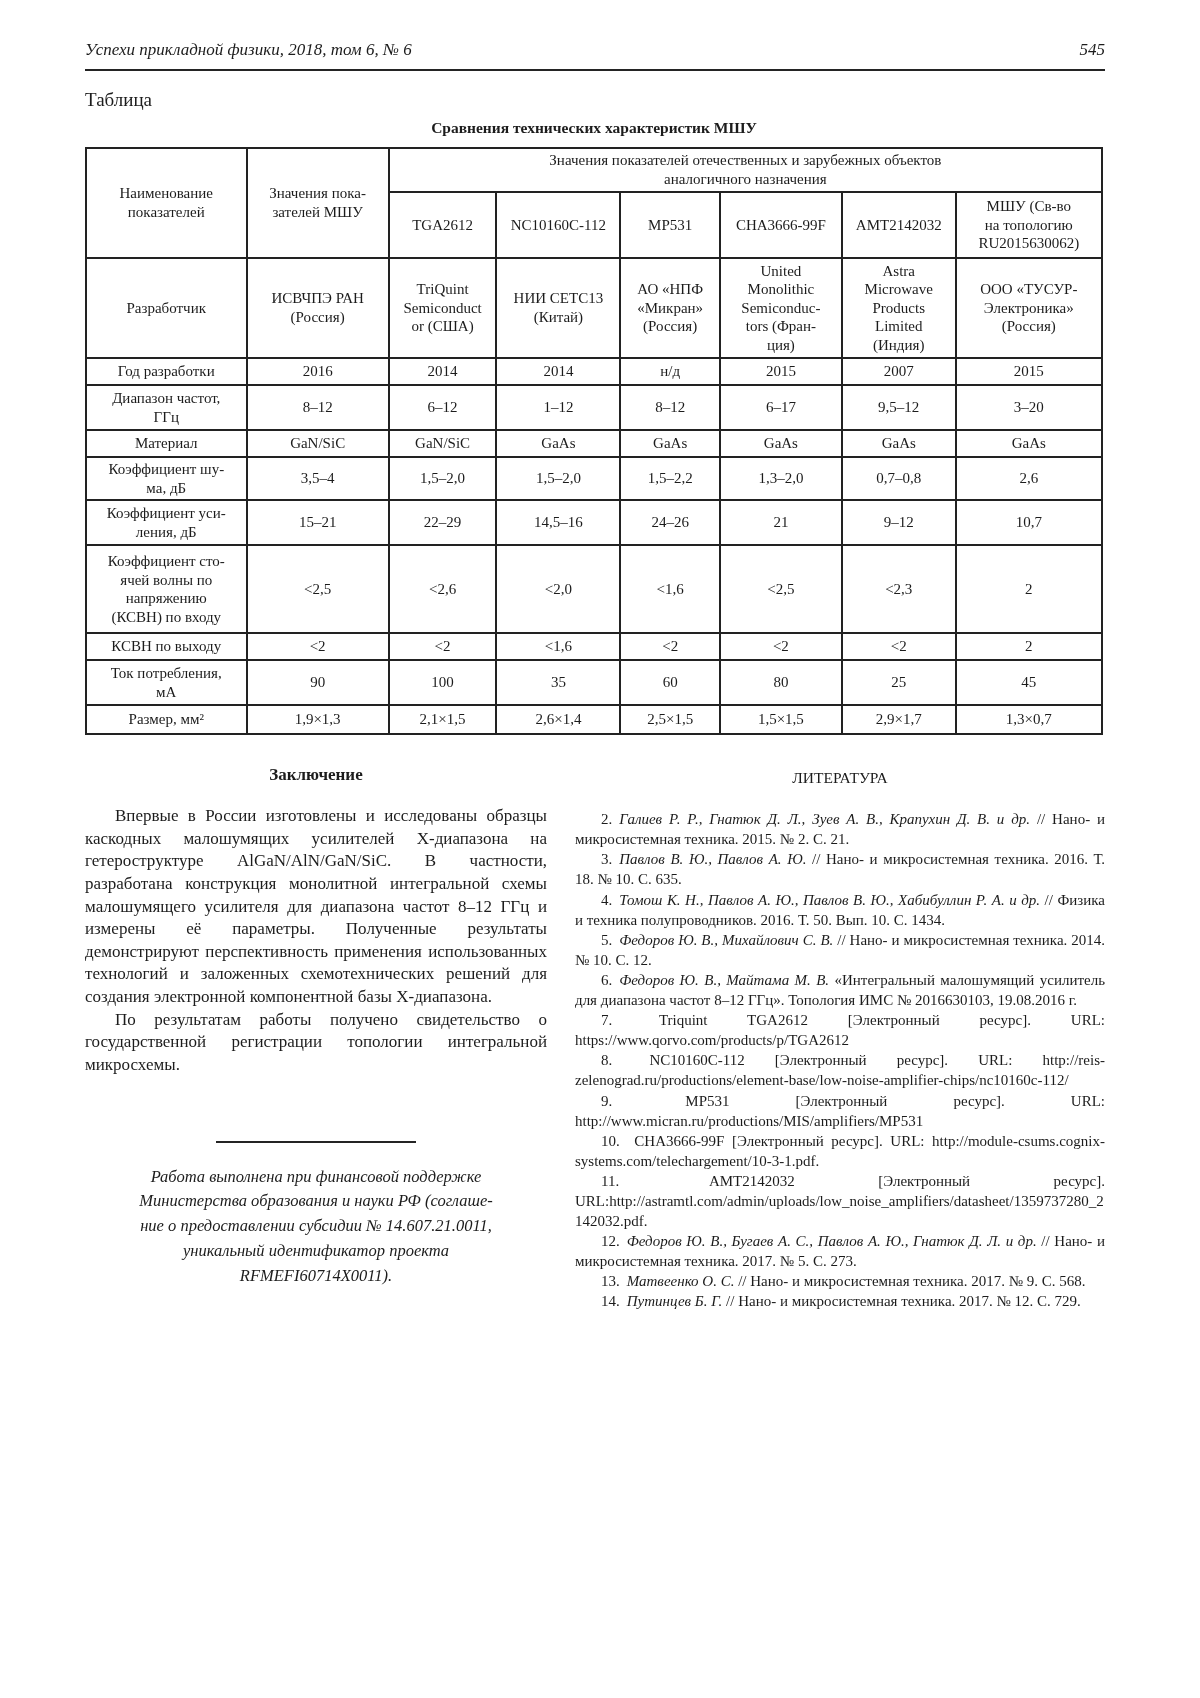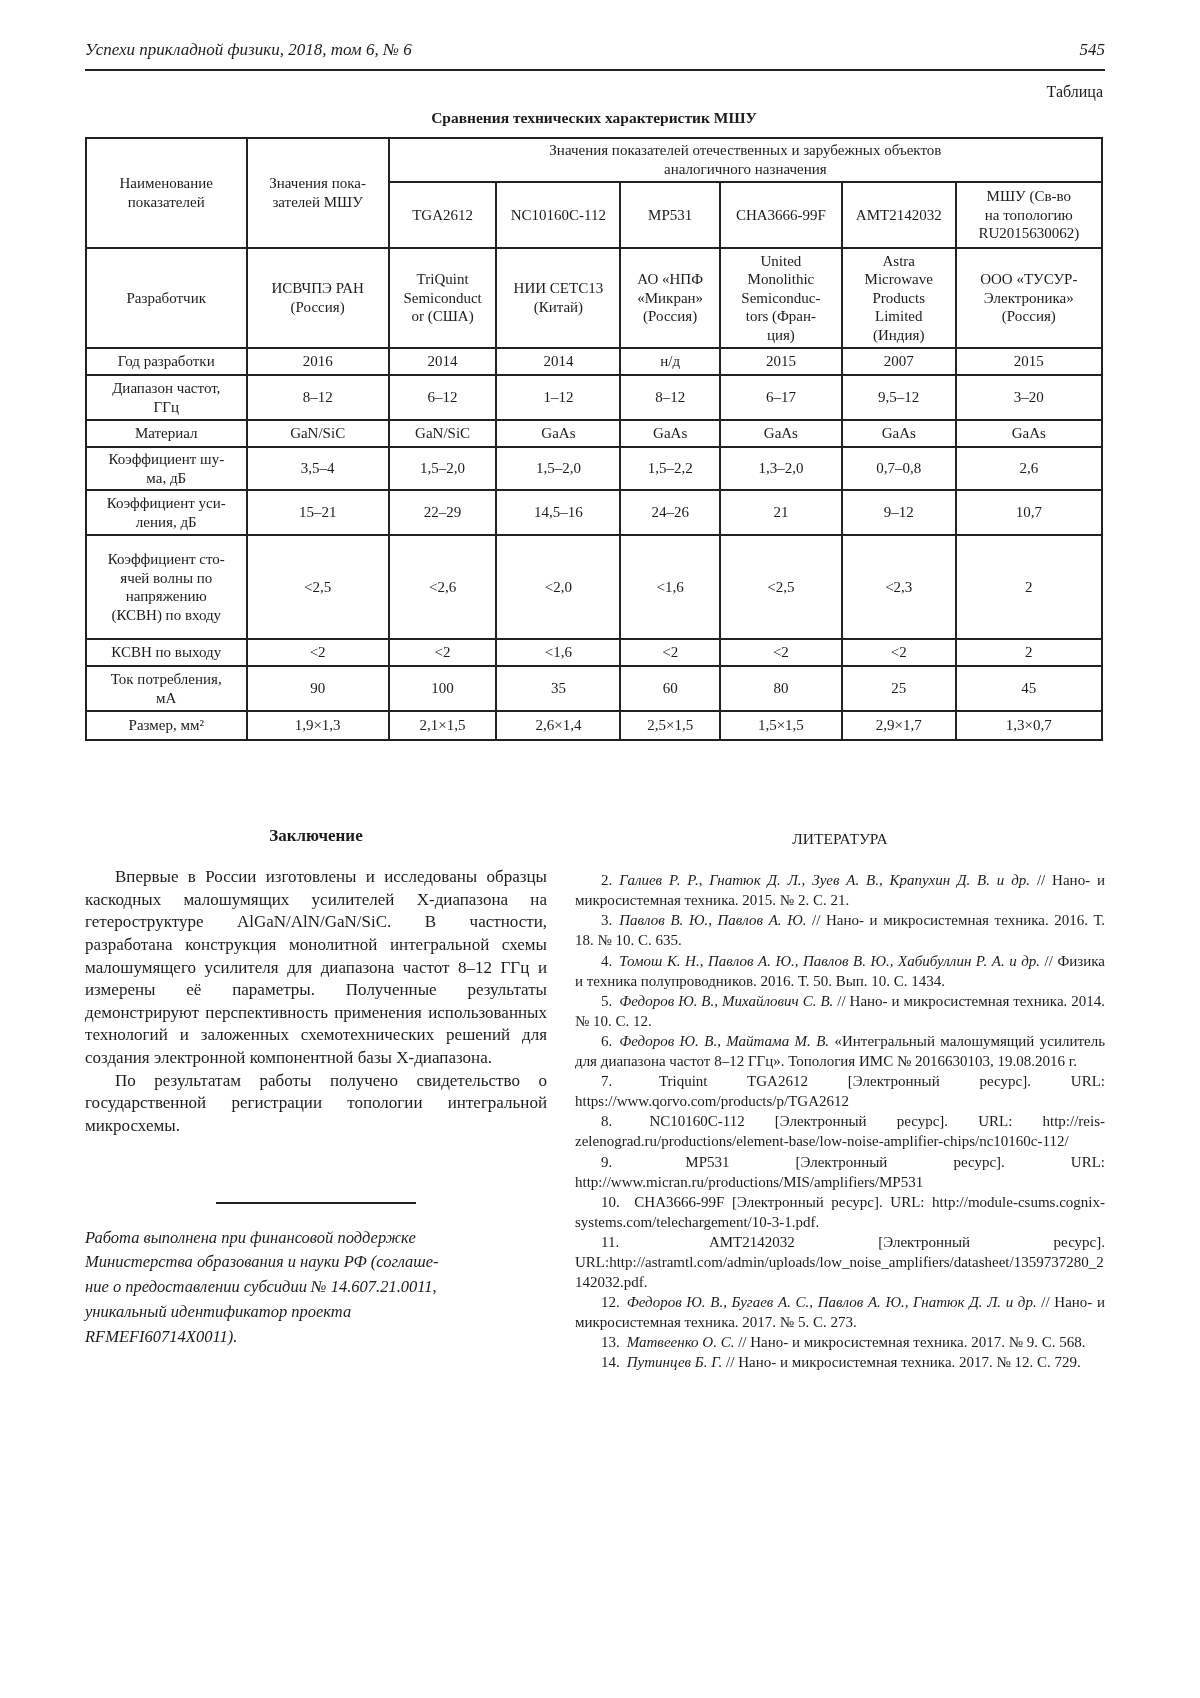--- a/index.html
+++ b/index.html
@@ -7,37 +7,37 @@
     width:1200px;min-height:1698px;box-sizing:border-box;
     padding:40px 85px 40px 85px;
     background:#ffffff;color:#1c1c1c;
     font-family:"Liberation Serif","DejaVu Serif",serif;
     position:relative;
   }
   
   .runhead{display:flex;justify-content:space-between;align-items:baseline;
     font-style:italic;font-size:17px;width:1020px;}
   .head-rule{width:1020px;border:none;border-top:2px solid #242424;margin:9px 0 0 0;}
-  .table-label{width:1018px;text-align:right;font-size:16px;margin-top:12px;}
+  .table-label{width:1018px;text-align:left;font-size:19px;margin-top:18px;}
   .table-title{width:1018px;text-align:center;font-weight:bold;font-size:15.5px;margin:8px 0 10px 0;}
   
   table.cmp{border-collapse:collapse;width:1018px;table-layout:fixed;font-size:15px;}
   table.cmp td{
     border:2px solid #222222;text-align:center;vertical-align:middle;
     white-space:pre-line;padding:2px 3px;line-height:1.24;
   }
   
-  .cols{display:flex;margin-top:83px;width:1020px;}
+  .cols{display:flex;margin-top:28px;width:1020px;}
   .col-left{width:462px;margin-right:28px;flex:none;}
   .col-right{flex:1;min-width:0;}
   .sec-h{text-align:center;font-weight:bold;font-size:17px;margin:2px 0 20px 0;}
   .lit-h{text-align:center;font-weight:normal;font-size:15.5px;margin:6px 0 22px 0;}
   .body-p{font-size:17px;line-height:1.33;text-align:justify;text-indent:30px;margin:0;}
   .funding-rule{width:200px;border:none;border-top:2px solid #242424;margin:64px auto 22px auto;}
-  .funding{font-style:italic;font-size:16.5px;line-height:1.5;text-align:left;white-space:pre-line;margin:0;}
+  .funding{font-style:italic;font-size:16.5px;line-height:1.5;text-align:center;white-space:pre-line;margin:0;}
   .ref{font-size:15px;line-height:1.34;text-align:justify;text-indent:26px;margin:0;overflow-wrap:break-word;}
   .ref .num{margin-right:7px;}
   .ref i{font-style:italic;}
 </style>
 </head>
 <body>
 
 <div class="page">
 
   <div class="runhead">
@@ -152,21 +152,21 @@
         <td>Коэффициент уси-
 ления, дБ</td>
         <td>15–21</td>
         <td>22–29</td>
         <td>14,5–16</td>
         <td>24–26</td>
         <td>21</td>
         <td>9–12</td>
         <td>10,7</td>
       </tr>
-      <tr style="height:104px">
+      <tr style="height:88px">
         <td>Коэффициент сто-
 ячей волны по
 напряжению
 (КСВН) по входу</td>
         <td>&lt;2,5</td>
         <td>&lt;2,6</td>
         <td>&lt;2,0</td>
         <td>&lt;1,6</td>
         <td>&lt;2,5</td>
         <td>&lt;2,3</td>

